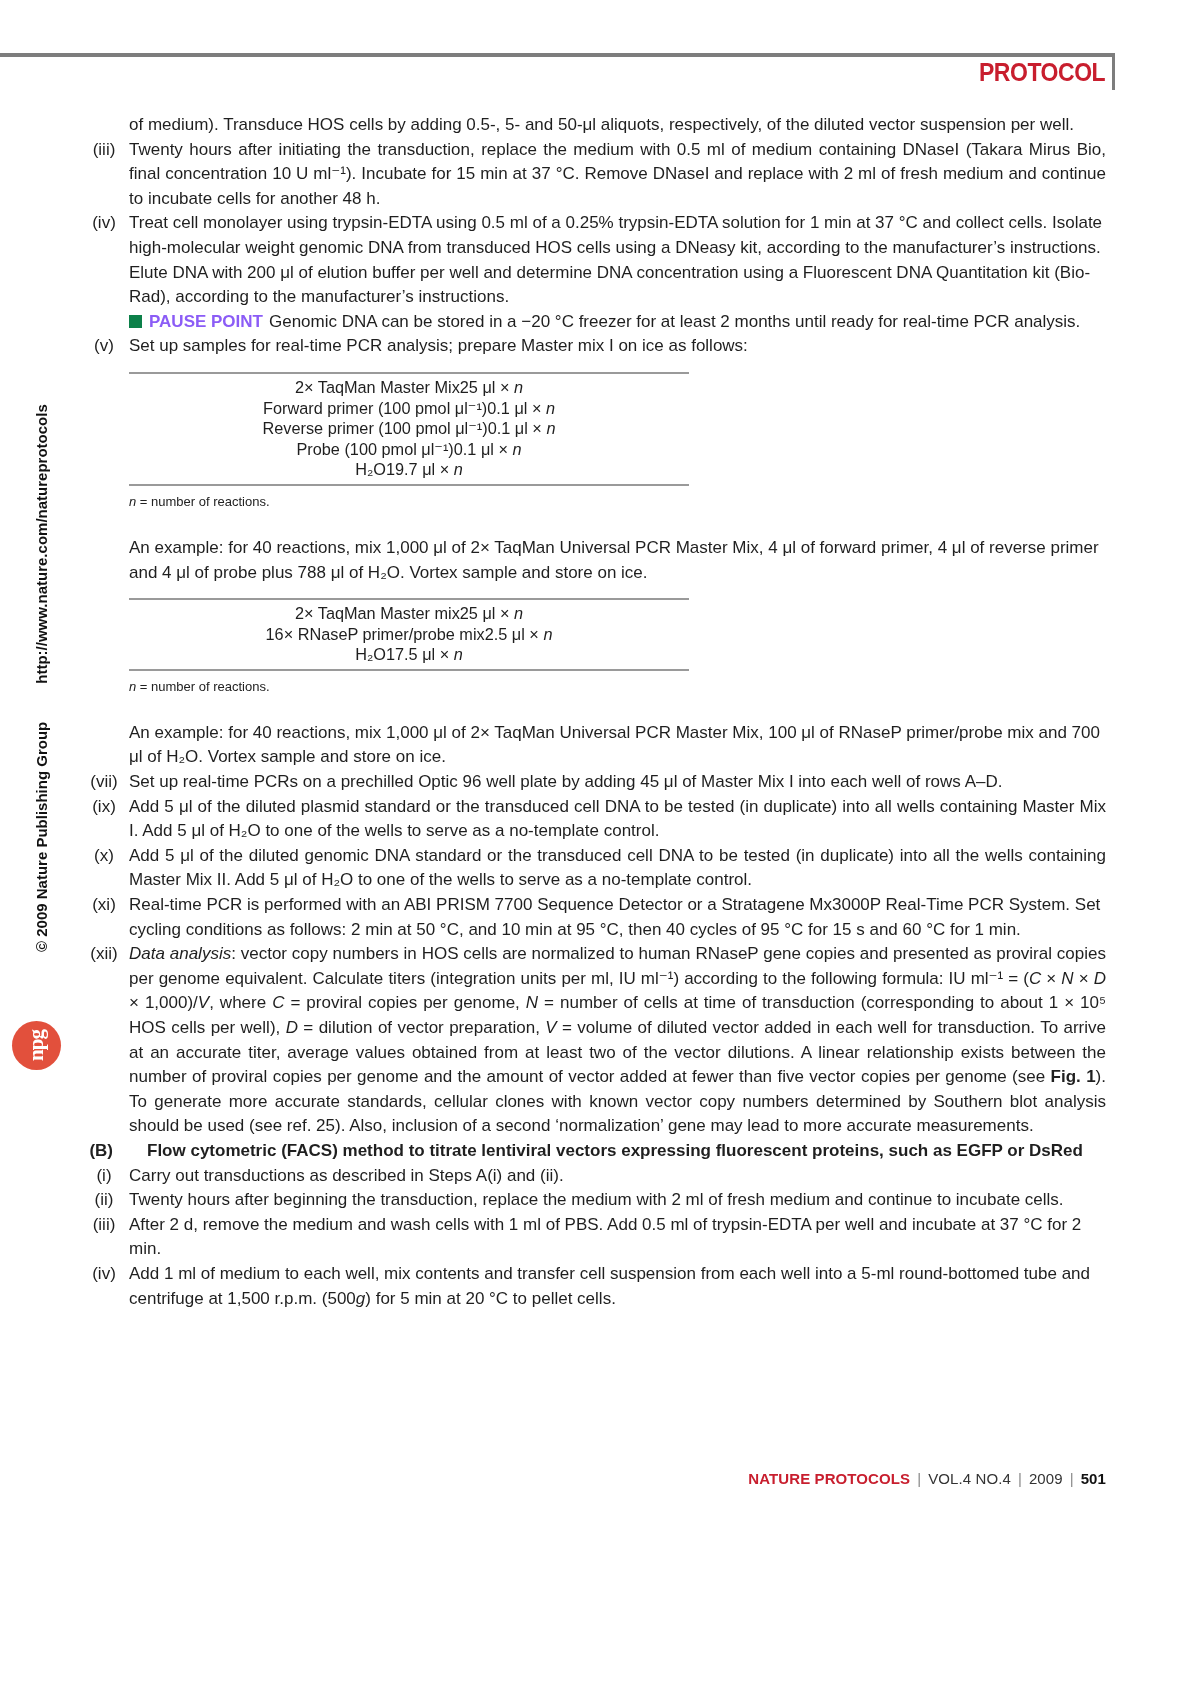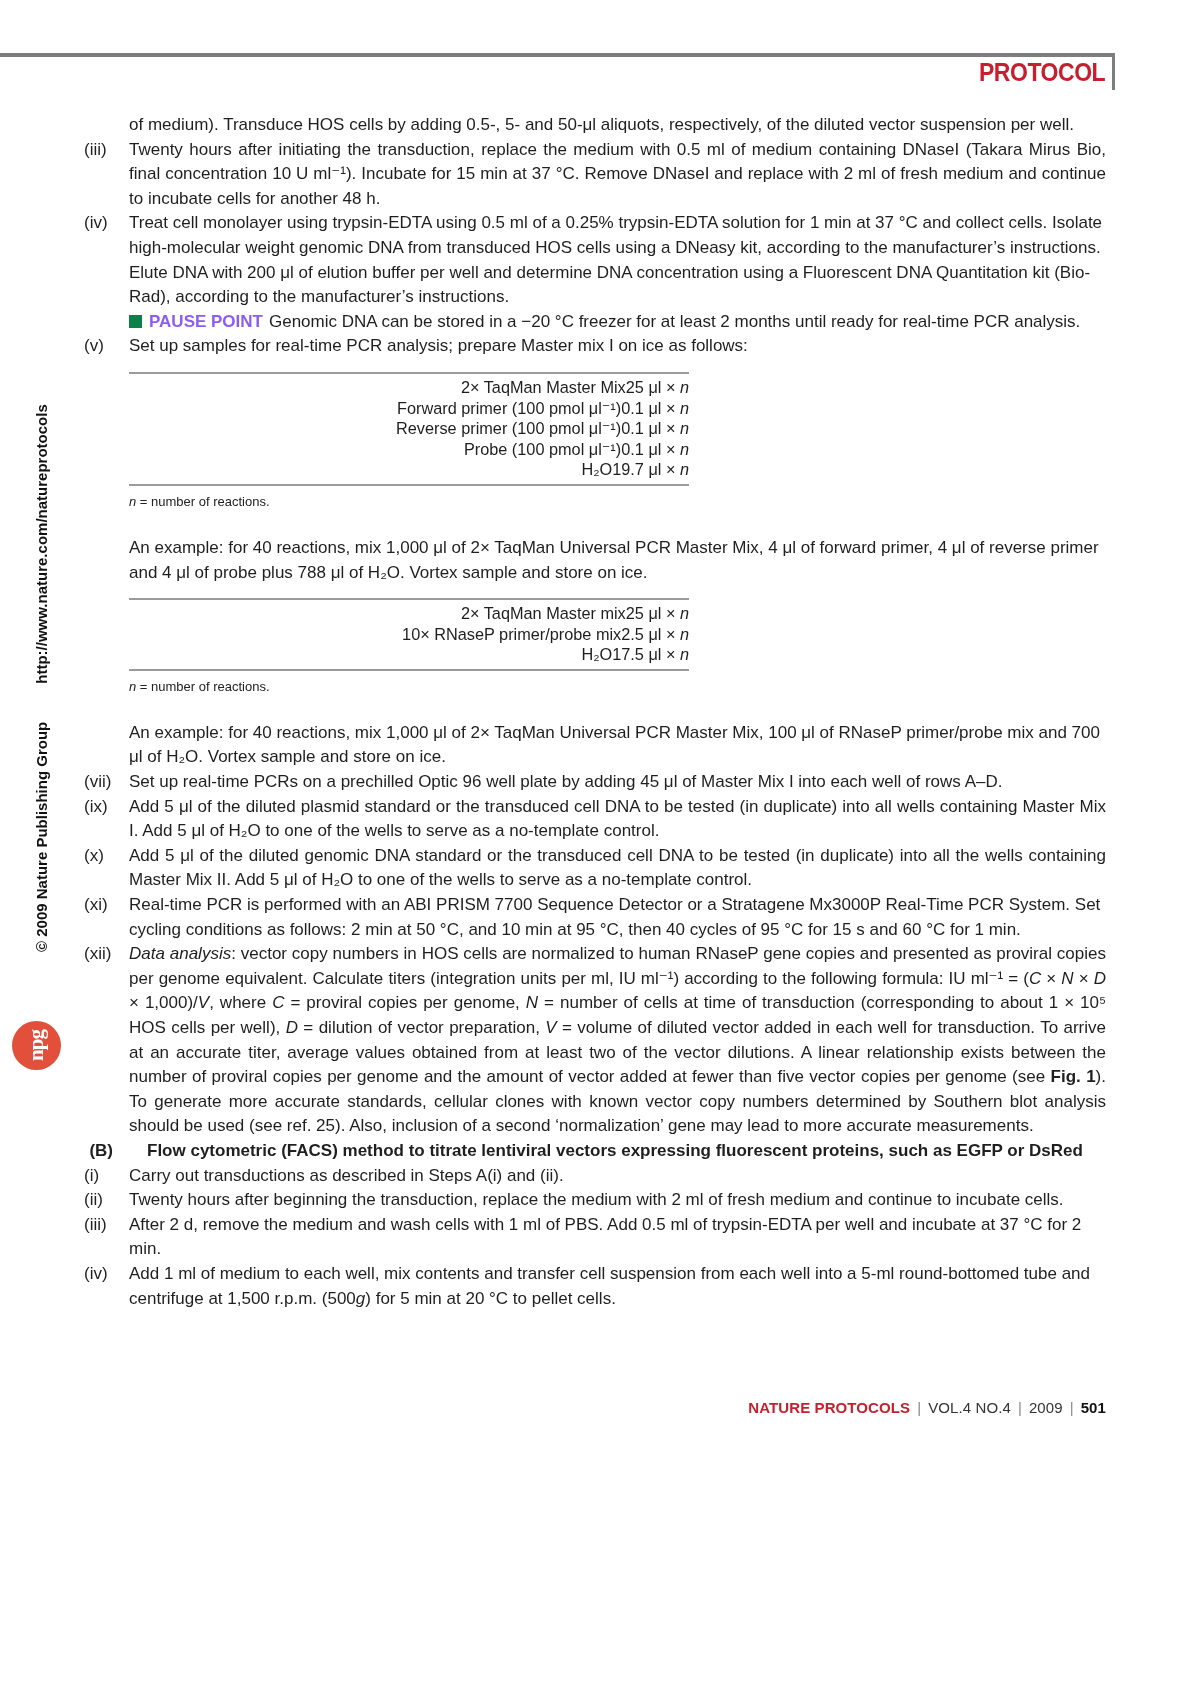--- a/index.html
+++ b/index.html
@@ -34,43 +34,43 @@
     transform:rotate(-90deg);
     color:#fff;font-family:"Liberation Serif","DejaVu Serif",serif;
     font-size:21px;font-weight:bold;letter-spacing:-1px;
   }
   
   .content{
     position:absolute;left:84px;top:113px;width:1022px;
     font-size:17px;line-height:24.6px;
   }
   .step{display:flex;}
-  .step .lbl{min-width:40px;width:40px;text-align:left;padding-right:5px;flex:none;}
+  .step .lbl{min-width:40px;width:40px;text-align:center;padding-right:5px;flex:none;}
   .step .txt{flex:1;}
   .j .txt{text-align:justify;}
   .indent{margin-left:45px;}
   .pause .sq{
     display:inline-block;width:13px;height:13px;background:#0c8049;
     margin-right:7px;position:relative;top:1px;
   }
   .pause .plabel{color:#8b5cf6;font-weight:bold;margin-right:6px;}
   .rtable{
     margin:13px 0 0 45px;width:560px;
     border-top:2px solid #9a9a9a;border-bottom:2px solid #9a9a9a;
     padding:3px 0 4px 0;
   }
-  .rtable .row{display:flex;justify-content:flex-end;font-size:16.3px;line-height:20.6px;}
+  .rtable .row{display:flex;justify-content:center;font-size:16.3px;line-height:20.6px;}
   .footnote{margin:9px 0 27px 45px;font-size:13px;line-height:14px;color:#222;}
   .example{margin-left:45px;}
   .section-head{display:flex;font-weight:bold;}
   .section-head .lbl{min-width:29px;width:29px;padding-right:6px;text-align:right;flex:none;}
   .section-head .txt{flex:1;margin-left:28px;}
   
   .footer{
-    position:absolute;top:1399px;right:94px;
+    position:absolute;top:1470px;right:94px;
     font-size:15px;letter-spacing:0.1px;color:#333;white-space:nowrap;
   }
   .footer .journal{color:#c81e2e;font-weight:bold;}
   .footer .sep{color:#8a8a8a;margin:0 7px;font-weight:normal;}
   .footer .pg{color:#111;font-weight:bold;}
   em{font-style:italic;}
   strong{font-weight:bold;}
 </style>
 </head>
 <body>
@@ -135,21 +135,21 @@
 
   <div class="example">An example: for 40 reactions, mix 1,000 μl of 2× TaqMan Universal PCR Master Mix, 4 μl of forward primer, 4 μl of reverse primer and 4 μl of probe plus 788 μl of H₂O. Vortex sample and store on ice.</div>
 
 
   <div class="rtable">
     <div class="row">
       <span>2× TaqMan Master mix</span>
       <span>25 μl × <em>n</em></span>
     </div>
     <div class="row">
-      <span>10× RNaseP primer/probe mix</span>
+      <span>16× RNaseP primer/probe mix</span>
       <span>2.5 μl × <em>n</em></span>
     </div>
     <div class="row">
       <span>H₂O</span>
       <span>17.5 μl × <em>n</em></span>
     </div>
   </div>
   <div class="footnote"><em>n</em> = number of reactions.</div>
 
   <div class="example">An example: for 40 reactions, mix 1,000 μl of 2× TaqMan Universal PCR Master Mix, 100 μl of RNaseP primer/probe mix and 700 μl of H₂O. Vortex sample and store on ice.</div>

